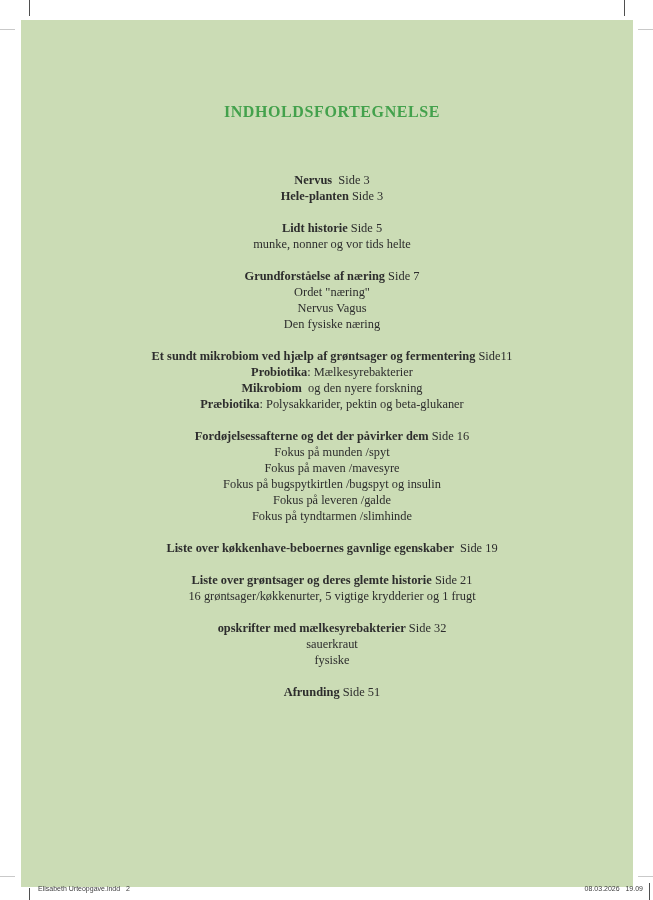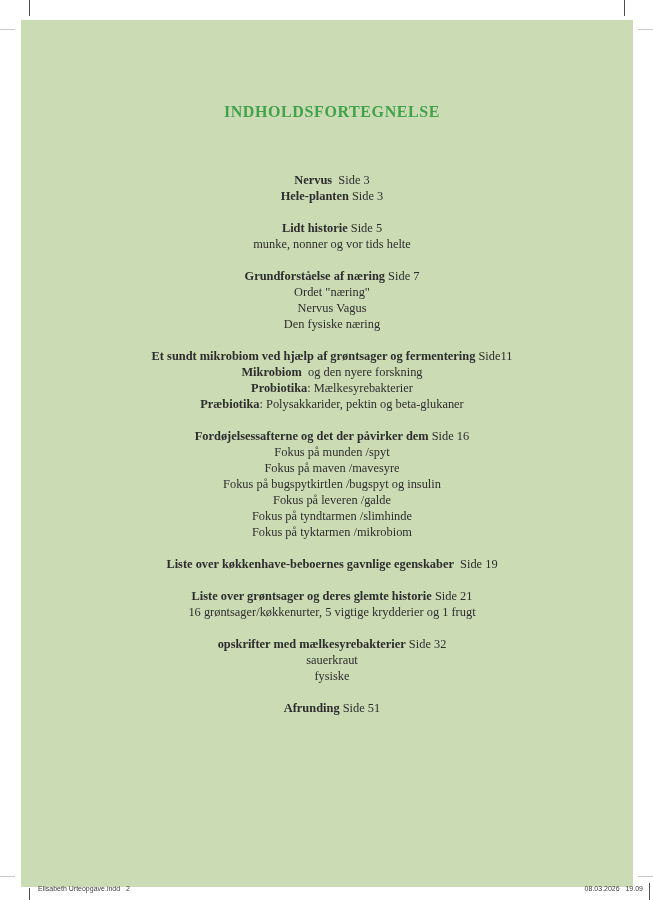--- a/index.html
+++ b/index.html
@@ -69,32 +69,31 @@
       <div class="toc-line"><span>munke, nonner og vor tids helte</span></div>
     </div>
     <div class="toc-group">
       <div class="toc-line"><b>Grundforståelse af næring</b><span> Side 7</span></div>
       <div class="toc-line"><span>Ordet "næring"</span></div>
       <div class="toc-line"><span>Nervus Vagus</span></div>
       <div class="toc-line"><span>Den fysiske næring</span></div>
     </div>
     <div class="toc-group">
       <div class="toc-line"><b>Et sundt mikrobiom ved hjælp af grøntsager og fermentering</b><span> Side11</span></div>
+      <div class="toc-line"><b>Probiotika</b><span>: Mælkesyrebakterier</span></div>
       <div class="toc-line"><b>Mikrobiom</b><span>  og den nyere forskning</span></div>
-      <div class="toc-line"><b>Probiotika</b><span>: Mælkesyrebakterier</span></div>
       <div class="toc-line"><b>Præbiotika</b><span>: Polysakkarider, pektin og beta-glukaner</span></div>
     </div>
     <div class="toc-group">
       <div class="toc-line"><b>Fordøjelsessafterne og det der påvirker dem</b><span> Side 16</span></div>
       <div class="toc-line"><span>Fokus på munden /spyt</span></div>
       <div class="toc-line"><span>Fokus på maven /mavesyre</span></div>
       <div class="toc-line"><span>Fokus på bugspytkirtlen /bugspyt og insulin</span></div>
       <div class="toc-line"><span>Fokus på leveren /galde</span></div>
       <div class="toc-line"><span>Fokus på tyndtarmen /slimhinde</span></div>
-      <div class="toc-line"><span>Fokus på tyktarmen /mikrobiom</span></div>
     </div>
     <div class="toc-group">
       <div class="toc-line"><b>Liste over køkkenhave-beboernes gavnlige egenskaber</b><span>  Side 19</span></div>
     </div>
     <div class="toc-group">
       <div class="toc-line"><b>Liste over grøntsager og deres glemte historie</b><span> Side 21</span></div>
       <div class="toc-line"><span>16 grøntsager/køkkenurter, 5 vigtige krydderier og 1 frugt</span></div>
     </div>
     <div class="toc-group">
       <div class="toc-line"><b>opskrifter med mælkesyrebakterier</b><span> Side 32</span></div>

